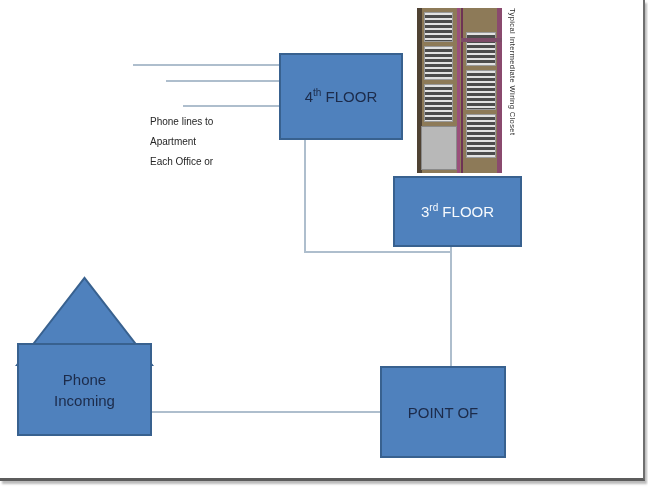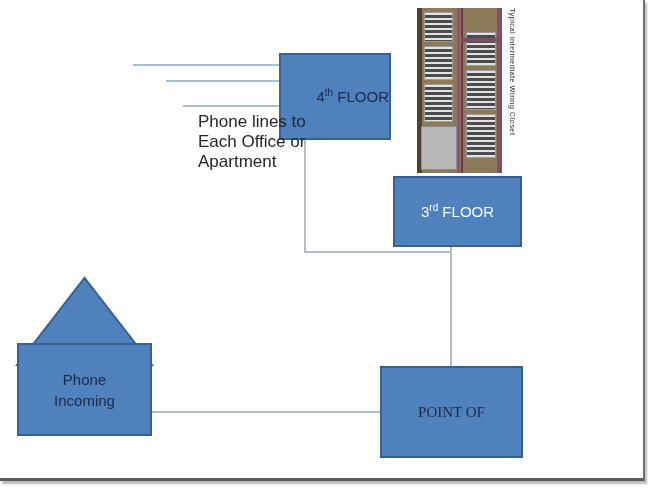--- a/index.html
+++ b/index.html
@@ -20,21 +20,21 @@
   .node{
     position:absolute;background:#4f81bd;border:2px solid #38618f;
     display:flex;align-items:center;justify-content:center;text-align:center;
     box-sizing:border-box;
   }
   .lbl-dark{color:#1c2b4a;font-size:15px;}
   .lbl-light{color:#f7fafd;font-size:15px;}
   sup{font-size:10px;line-height:0;}
   .two-line{line-height:21px;}
   
-  .anno{position:absolute;color:#262626;font-size:17px;line-height:20px;margin-left:48px;}
+  .anno{position:absolute;color:#262626;font-size:10px;line-height:20px;}
   
   .roof-svg{position:absolute;left:15px;top:276px;}
   
   .photo{position:absolute;left:417px;top:8px;width:85px;height:165px;
     background:#8d7a58;overflow:hidden;}
   .photo .edgeL{position:absolute;left:0;top:0;width:5px;height:165px;background:#4f4233;}
   .blk{position:absolute;background:repeating-linear-gradient(180deg,#e2e2e2 0 2px,#4c4c4c 2px 5px);
     border:1px solid #9a9a9a;box-sizing:border-box;}
   .wire{position:absolute;top:0;height:165px;}
   .wire.w1{left:40px;width:3px;background:#9a4f7b;}
@@ -56,49 +56,49 @@
 
   <div class="cline" style="left:133px;top:64px;width:146px;height:2px;"></div>
   <div class="cline" style="left:166px;top:80px;width:113px;height:2px;"></div>
   <div class="cline" style="left:183px;top:105px;width:96px;height:2px;"></div>
 
   <div class="cline" style="left:304px;top:140px;width:2px;height:113px;"></div>
   <div class="cline" style="left:304px;top:251px;width:148px;height:2px;"></div>
   <div class="cline" style="left:450px;top:247px;width:2px;height:119px;"></div>
   <div class="cline" style="left:152px;top:411px;width:228px;height:2px;"></div>
 
-  <div class="node" style="left:279px;top:53px;width:112px;height:87px;justify-content:flex-end;">
+  <div class="node" style="left:279px;top:53px;width:124px;height:87px;">
     <span class="lbl-dark"><span>4</span><sup>th</sup><span> FLOOR</span></span>
   </div>
 
   <div class="node" style="left:393px;top:176px;width:129px;height:71px;justify-content:center;">
     <span class="lbl-light"><span>3</span><sup>rd</sup><span> FLOOR</span></span>
   </div>
 
-  <div class="node" style="left:380px;top:366px;width:143px;height:92px;font-family:Liberation Serif, serif;">
+  <div class="node" style="left:380px;top:366px;width:126px;height:92px;">
     <span class="lbl-dark two-line">
       <span>POINT OF</span><br>
     </span>
   </div>
 
   <svg class="roof-svg" width="139" height="91">
     <polygon points="2,89 69.5,2 137,89" fill="#4f81bd" stroke="#38618f" stroke-width="2"></polygon>
   </svg>
 
   <div class="node" style="left:17px;top:343px;width:135px;height:93px;">
     <span class="lbl-dark two-line">
       <span>Phone</span><br>
       <span>Incoming</span>
     </span>
   </div>
 
   <div class="anno" style="left:150px;top:112px;">
     <div>Phone lines to</div>
+    <div>Apartment</div>
     <div>Each Office or</div>
-    <div>Apartment</div>
   </div>
 
 
   <div class="photo">
     <div class="edgeL"></div>
 
     <div class="blk" style="left:7px;top:4px;width:29px;height:30px;"></div>
     <div class="blk" style="left:7px;top:38px;width:29px;height:34px;"></div>
     <div class="blk" style="left:7px;top:76px;width:29px;height:38px;"></div>
 

